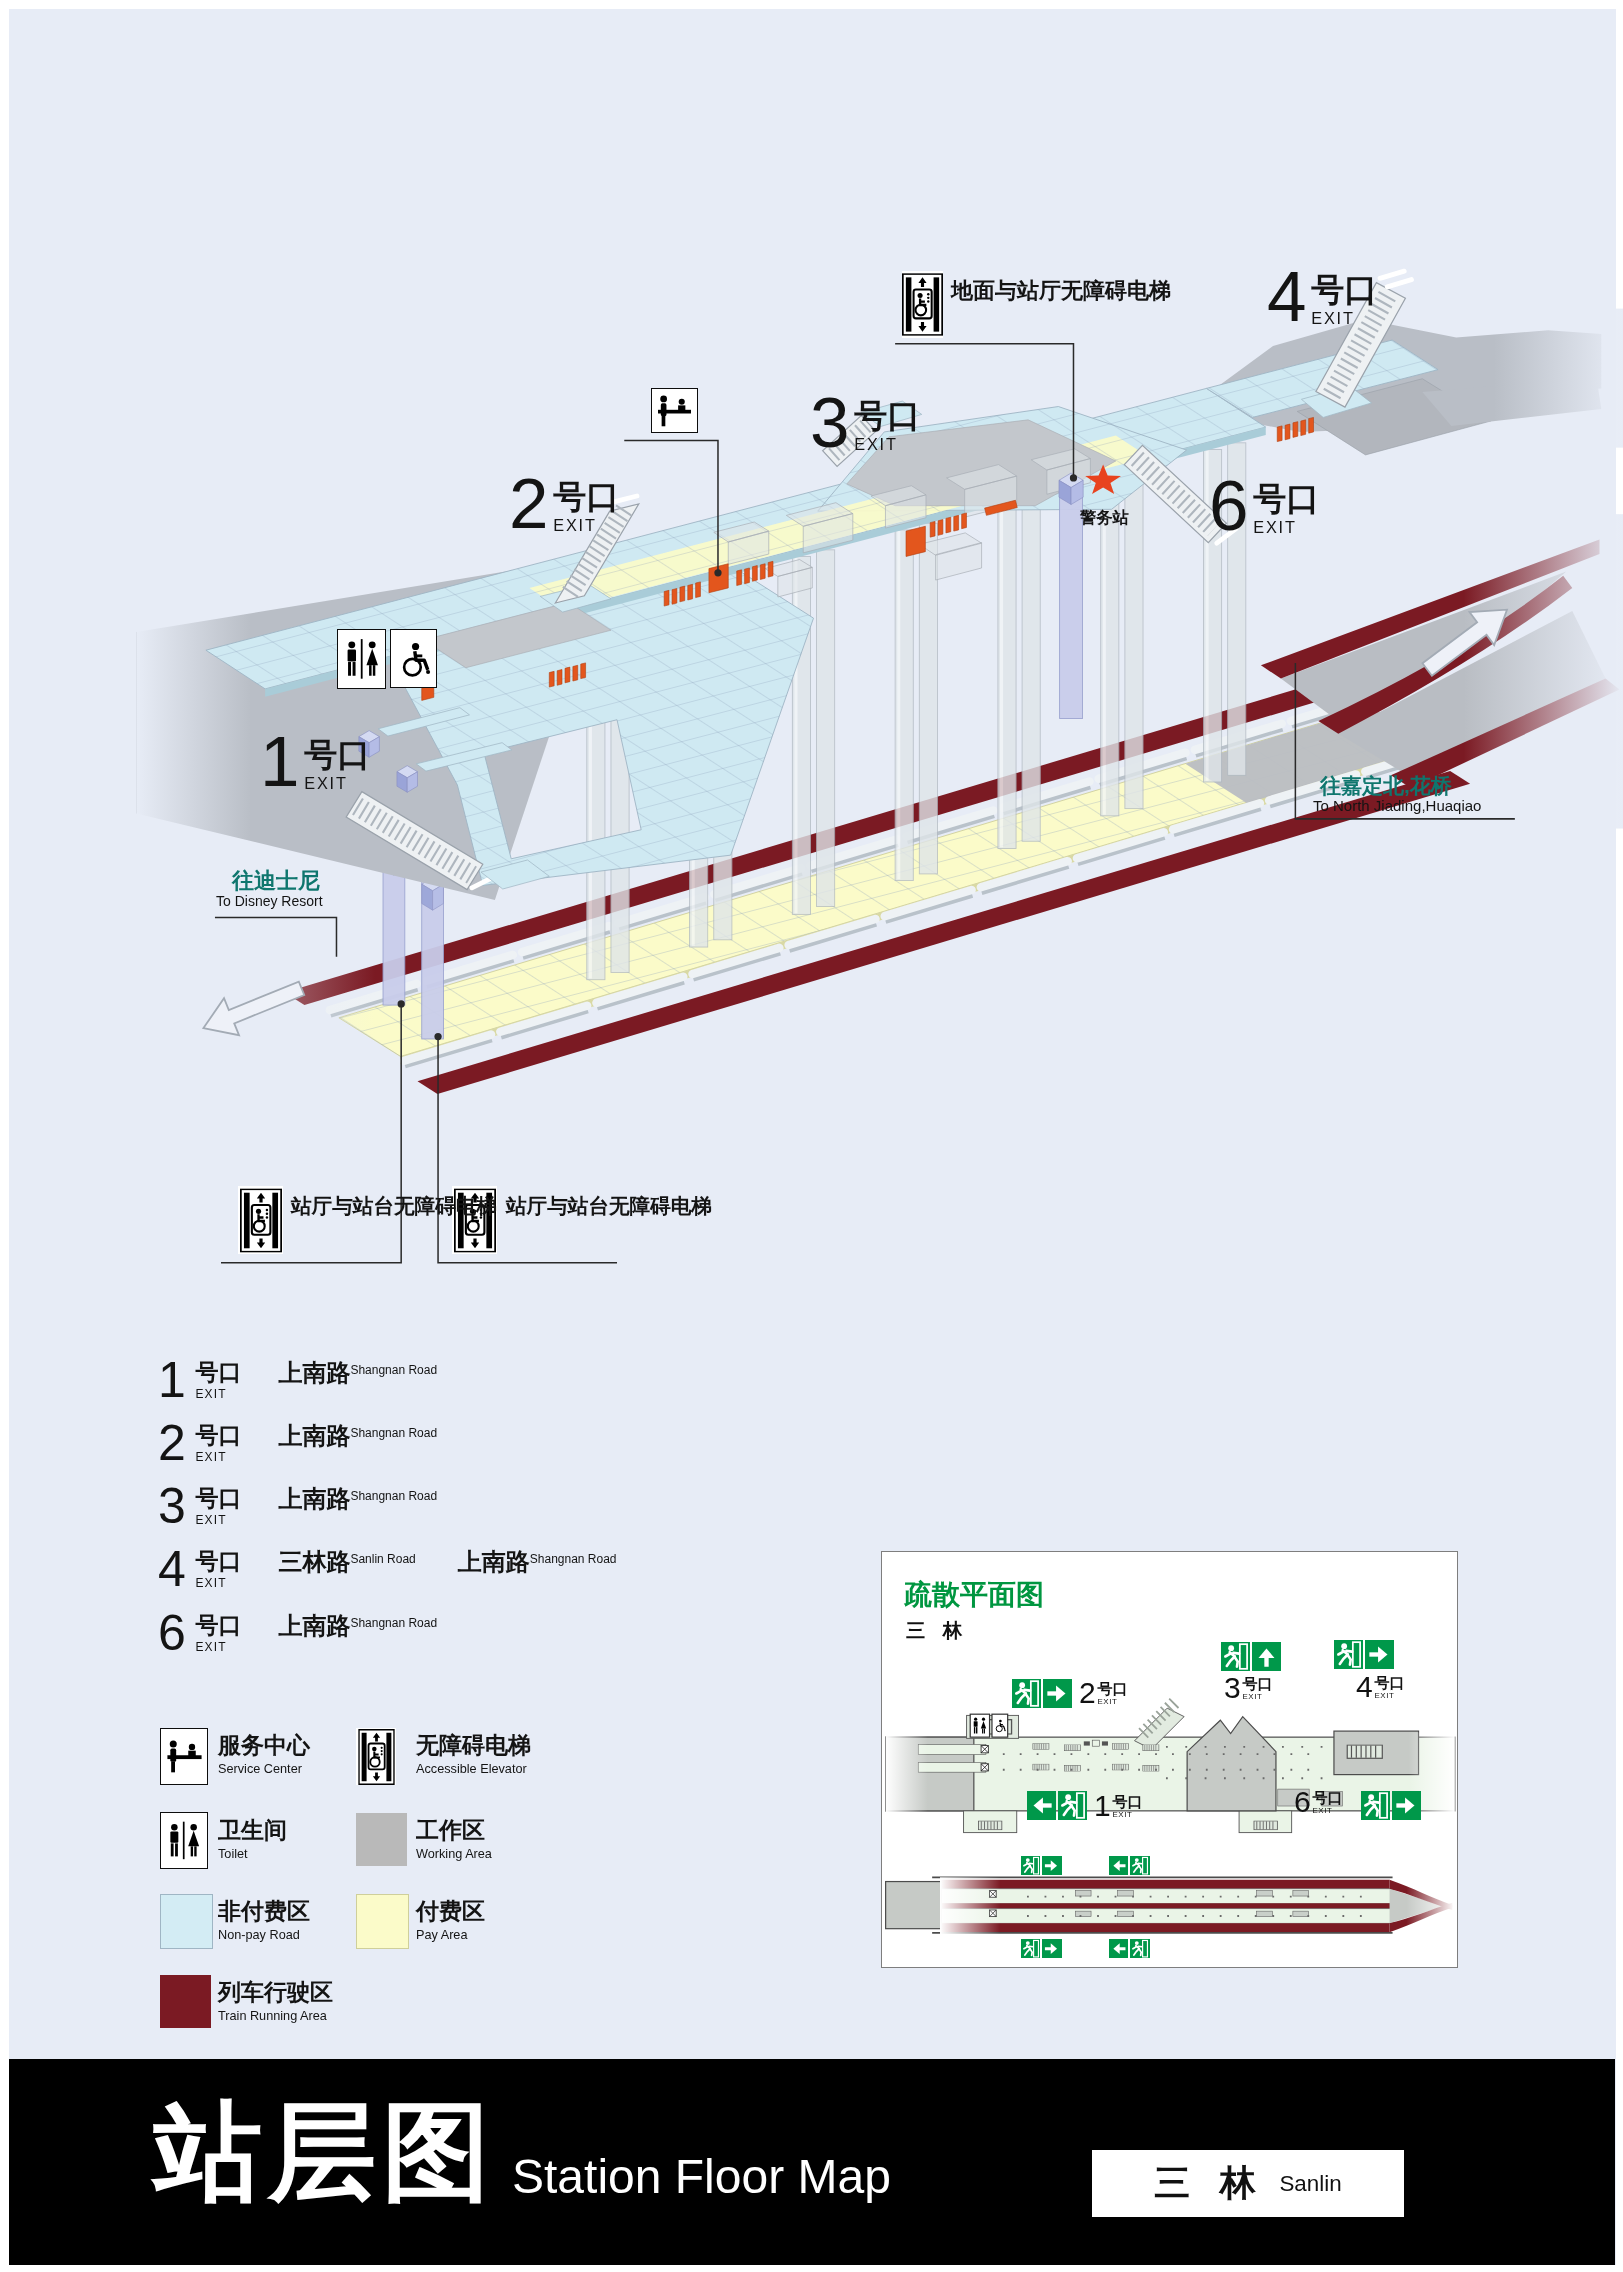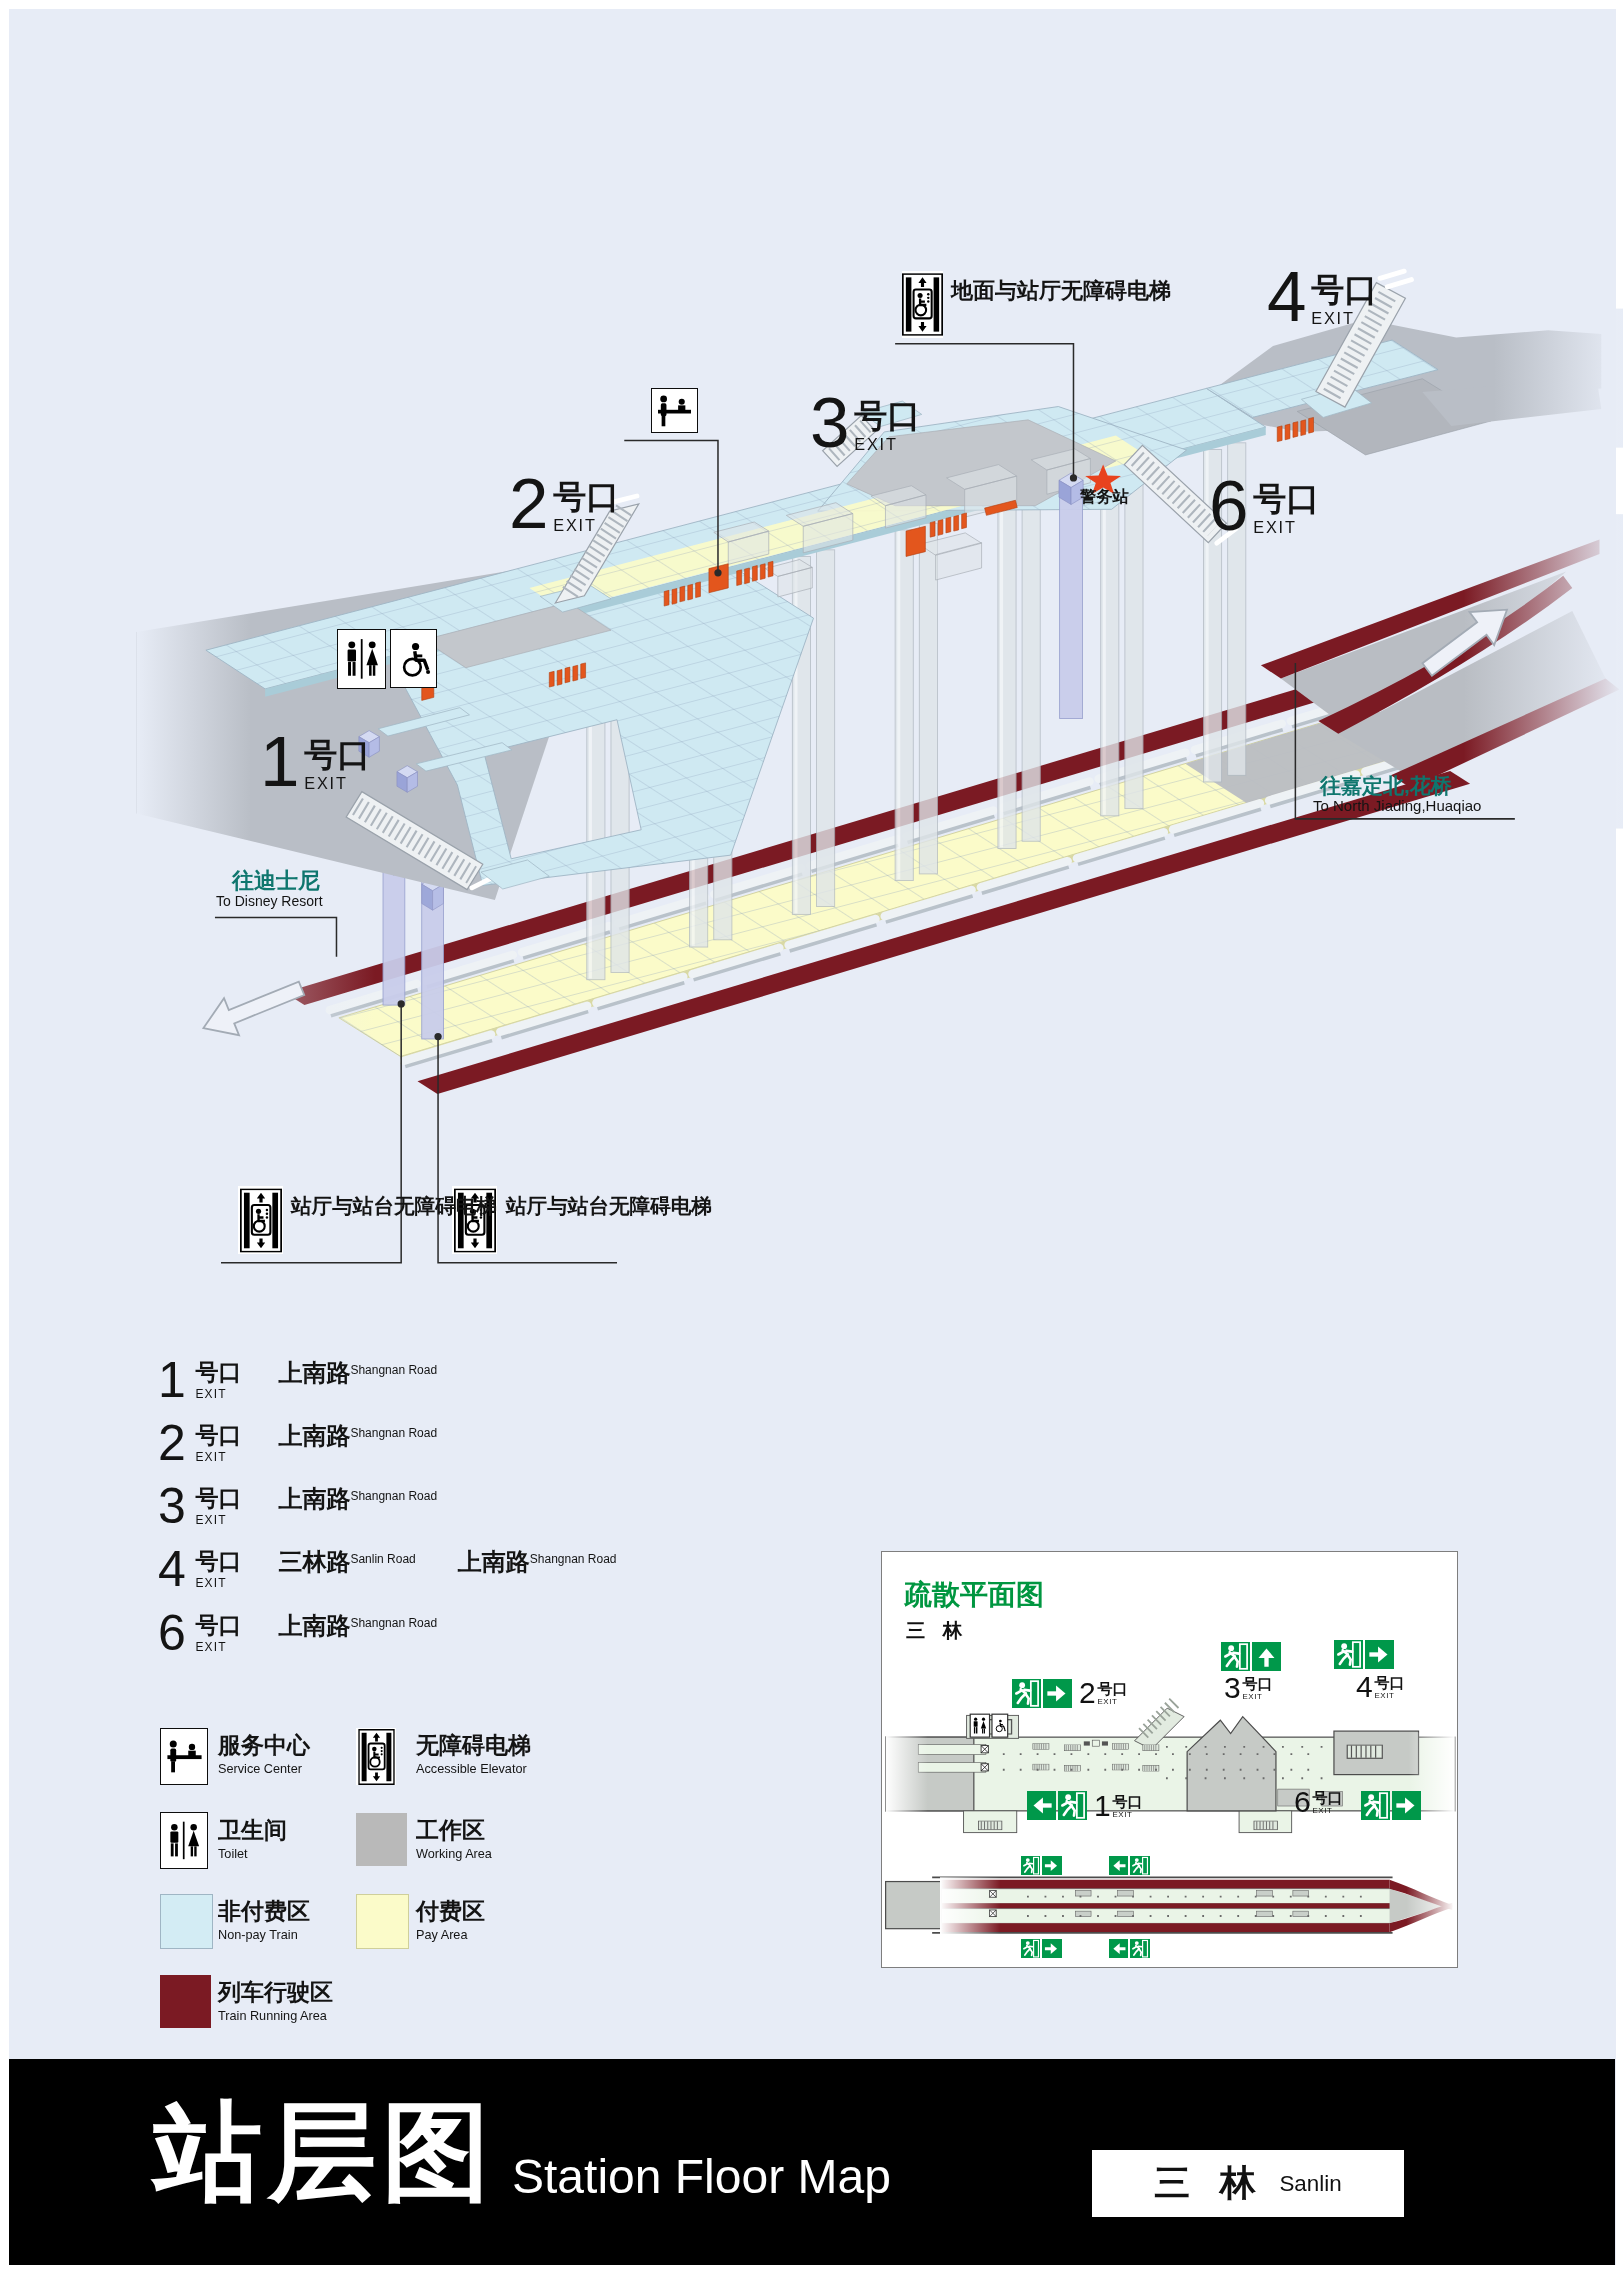--- a/index.html
+++ b/index.html
@@ -416,21 +416,21 @@
       </span>
   </div>
   <div class="iso-exit abs" style="left:1209px;top:477px">
     <span class="num">6</span>
     <span class="sub">
         <span class="hk">号口</span>
     <span class="ex">EXIT</span>
       </span>
   </div>
 
-  <div class="abs police" style="left:1080px;top:486px">警务站</div>
+  <div class="abs police" style="left:1080px;top:507px">警务站</div>
   <div class="abs elev-label-text" style="left:951px;top:277px">
     <span>地面与站厅</span>
     <span>无障碍电梯</span>
   </div>
   <div class="abs elev-label-text" style="left:291px;top:1193px;font-size:20.6px">
     <span>站厅与站台</span>
     <span>无障碍电梯</span>
   </div>
   <div class="abs elev-label-text" style="left:506px;top:1193px;font-size:20.6px">
     <span>站厅与站台</span>
@@ -534,21 +534,21 @@
       <span class="lg-en">Toilet</span>
     </div>
     <div class="swatch" style="left:356px;top:1813px;background:#b9b9b9"></div>
     <div class="lg-text" style="left:416px;top:1818px">
       <span class="lg-zh">工作区</span>
       <span class="lg-en">Working Area</span>
     </div>
     <div class="swatch" style="left:160px;top:1894px;background:#d3ecf4;border:0.6px solid #9fb5c4"></div>
     <div class="lg-text" style="left:218px;top:1899px">
       <span class="lg-zh">非付费区</span>
-      <span class="lg-en">Non-pay Train</span>
+      <span class="lg-en">Non-pay Road</span>
     </div>
     <div class="swatch" style="left:356px;top:1894px;background:#fbfbc9;border:0.6px solid #cfcf9a"></div>
     <div class="lg-text" style="left:416px;top:1899px">
       <span class="lg-zh">付费区</span>
       <span class="lg-en">Pay Area</span>
     </div>
     <div class="swatch" style="left:160px;top:1975px;background:#7b1a23"></div>
     <div class="lg-text" style="left:218px;top:1980px">
       <span class="lg-zh">列车行驶区</span>
       <span class="lg-en">Train Running Area</span>

